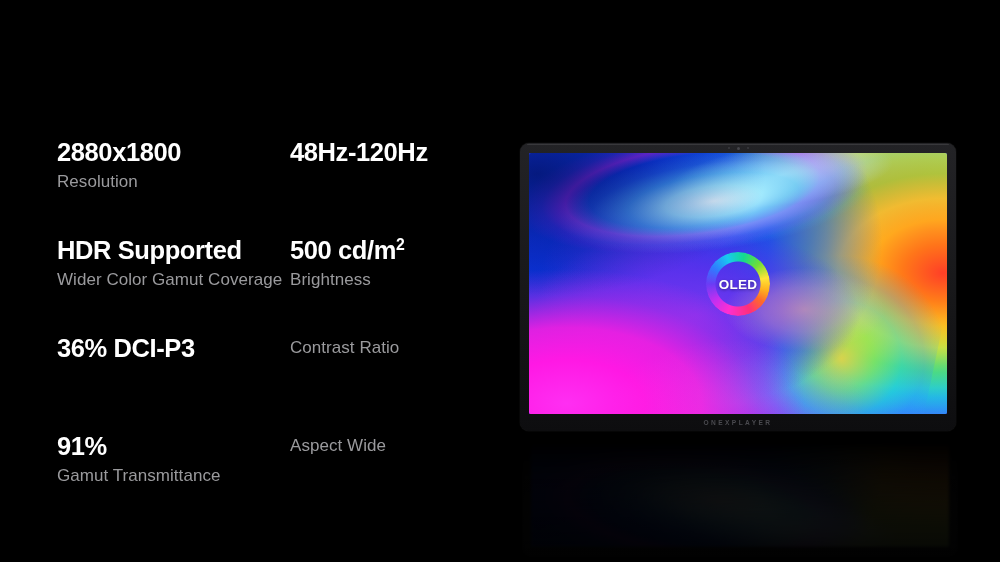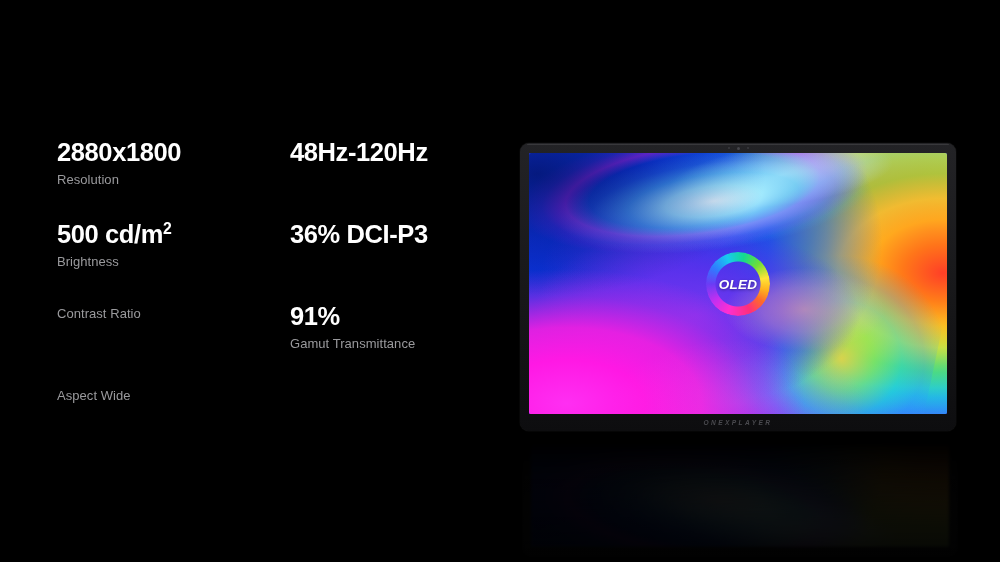--- a/index.html
+++ b/index.html
@@ -20,41 +20,41 @@
   }
 
   
   .spec-grid {
     position:absolute;
     left:57px; top:137px;
     width:450px;
     display:grid;
     grid-template-columns:233px 217px;
     grid-auto-rows:82px;
-    row-gap:0px;
+    row-gap:16px;
   }
   .spec-item { }
 
   .spec-value {
     font-size:25.5px;
     font-weight:700;
     color:#ffffff;
     letter-spacing:-0.4px;
     line-height:1.18;
     white-space:nowrap;
   }
   .spec-value sup {
     font-size:0.62em;
     vertical-align:super;
     line-height:0;
     font-weight:700;
   }
   .spec-label {
     margin-top:5px;
-    font-size:13px;
+    font-size:17px;
     font-weight:400;
     color:#9a9a9d;
     letter-spacing:0.05px;
     line-height:1.2;
     white-space:nowrap;
   }
 
   
   .monitor-stage {
     position:absolute;
@@ -64,21 +64,20 @@
 
   .monitor {
     position:absolute;
     left:0; top:0;
     width:436px; height:288px;
     background:linear-gradient(180deg,#232326 0%,#171719 55%,#0d0d0f 100%);
     border-radius:9px;
     padding:10px 9px 17px 9px;
     box-shadow:0 0 1px rgba(255,255,255,0.25),
                0 14px 34px rgba(0,0,0,0.85);
-    font-style:italic;
   }
   .monitor::before{ 
     content:"";
     position:absolute; left:7px; right:7px; top:1px; height:1px;
     background:rgba(255,255,255,0.10);
     border-radius:2px;
   }
 
   .bezel-top {
     position:absolute;
@@ -257,20 +256,24 @@
 
     <div class="spec-item">
       <div class="spec-value">2880x1800</div>
       <div class="spec-label">Resolution</div>
     </div>
 
     <div class="spec-item">
       <div class="spec-value">48Hz-120Hz</div>
     </div>
 
+    <div class="spec-item">
+      <div class="spec-value">HDR Supported</div>
+      <div class="spec-label">Wider Color Gamut Coverage</div>
+    </div>
 
     <div class="spec-item">
       <div class="spec-value"><span>500 cd/m</span><sup>2</sup></div>
       <div class="spec-label">Brightness</div>
     </div>
 
     <div class="spec-item">
       <div class="spec-value">36% DCI-P3</div>
     </div>
 

